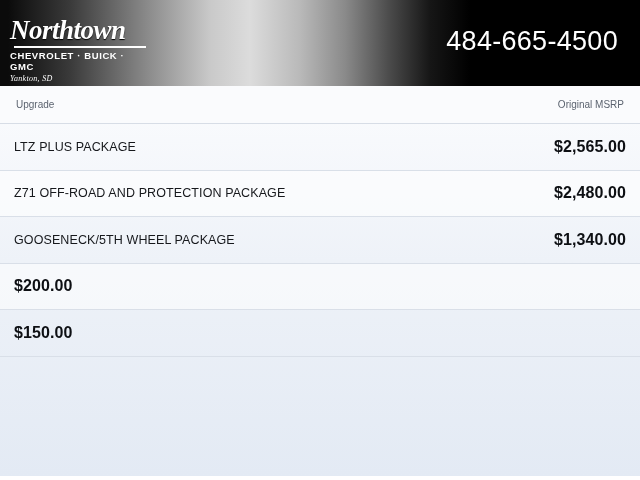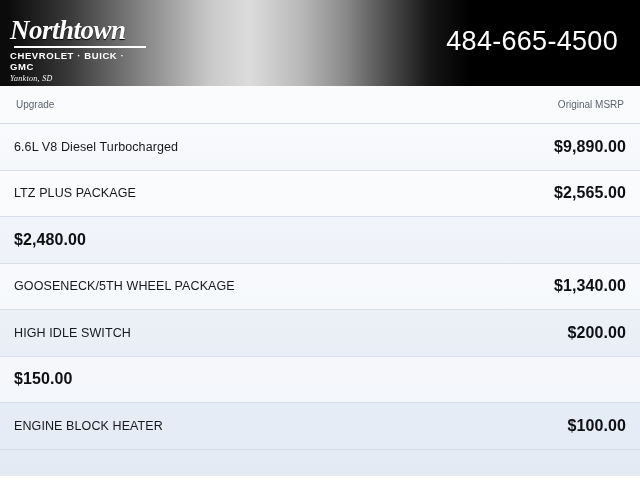--- a/index.html
+++ b/index.html
@@ -144,41 +144,33 @@
     <div class="phone">484-665-4500</div>
   </div>
 
   <div class="table-wrap">
     <div class="col-head">
       <span>Upgrade</span>
       <span>Original MSRP</span>
     </div>
 
     <div class="row">
-      <span class="row-name">6.6L V8 Diesel Turbocharged</span>
-      <span class="row-price">$9,890.00</span>
-    </div>
-    <div class="row">
       <span class="row-name">LTZ PLUS PACKAGE</span>
       <span class="row-price">$2,565.00</span>
     </div>
     <div class="row">
+      <span class="row-name">Z71 OFF-ROAD AND PROTECTION PACKAGE</span>
       <span class="row-price">$2,480.00</span>
     </div>
     <div class="row">
       <span class="row-name">GOOSENECK/5TH WHEEL PACKAGE</span>
       <span class="row-price">$1,340.00</span>
     </div>
     <div class="row">
-      <span class="row-name">HIGH IDLE SWITCH</span>
       <span class="row-price">$200.00</span>
     </div>
     <div class="row">
       <span class="row-price">$150.00</span>
-    </div>
-    <div class="row">
-      <span class="row-name">ENGINE BLOCK HEATER</span>
-      <span class="row-price">$100.00</span>
     </div>
 
   </div>
 
 </div>
 
 </body></html>

